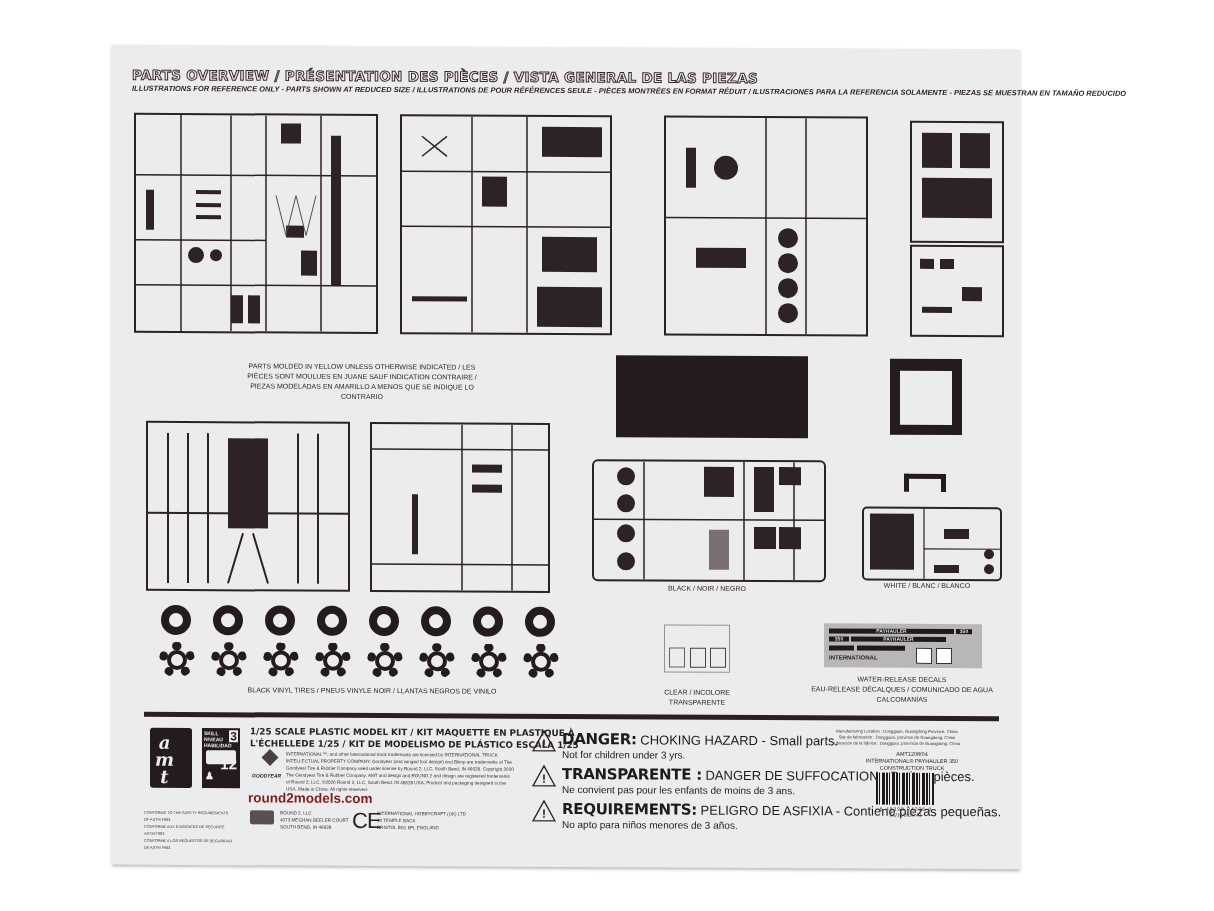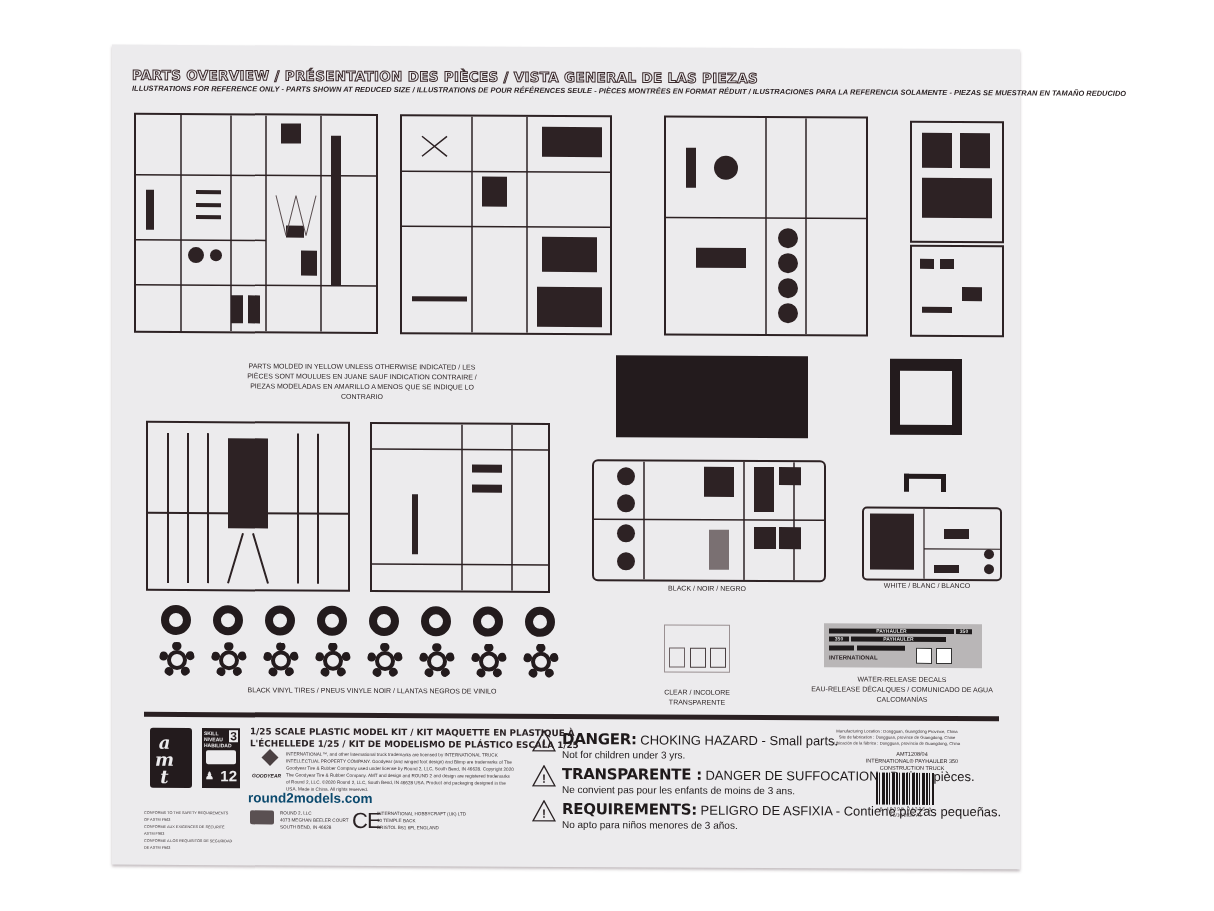--- a/index.html
+++ b/index.html
@@ -254,31 +254,31 @@
     <span style="writing-mode:vertical-rl;text-orientation:upright;letter-spacing:-4px;">amt</span>
   </div>
 
   <div class="abs" style="left:90px;top:683px;width:38px;height:60px;background:#231b1d;color:#ecebed;font-size:5px;font-weight:bold;">
     <div style="position:absolute;left:2px;top:2px;">SKILL</div>
     <div style="position:absolute;left:2px;top:8px;">NIVEAU</div>
     <div style="position:absolute;left:2px;top:14px;">HABILIDAD</div>
     <div style="position:absolute;right:2px;top:2px;font-size:12px;background:#ecebed;color:#231b1d;padding:0 1px;line-height:12px;">3</div>
     <div style="position:absolute;left:4px;top:22px;width:30px;height:14px;background:#ecebed;border-radius:2px;"></div>
     <div style="position:absolute;left:3px;top:42px;font-size:10px;">♟</div>
-    <div style="position:absolute;right:3px;top:40px;font-size:15px;line-height:15px;">12</div>
+    <div style="position:absolute;right:3px;top:28px;font-size:15px;line-height:15px;">12</div>
   </div>
 
   <div class="abs" style="left:138px;top:681px;font-family:'DejaVu Sans',sans-serif;font-weight:bold;font-size:8.8px;color:#2a2224;white-space:nowrap;">1/25 SCALE PLASTIC MODEL KIT / KIT MAQUETTE EN PLASTIQUE À</div>
   <div class="abs" style="left:138px;top:693px;font-family:'DejaVu Sans',sans-serif;font-weight:bold;font-size:8.8px;color:#2a2224;white-space:nowrap;">L'ÉCHELLEDE 1/25 / KIT DE MODELISMO DE PLÁSTICO ESCALA 1/25</div>
 
   <div class="abs" style="left:152px;top:706px;width:12px;height:12px;background:#4a4042;transform:rotate(45deg);"></div>
   <div class="abs" style="left:140px;top:727px;font-size:5px;font-weight:bold;font-style:italic;color:#2a2224;">GOODYEAR</div>
   <div class="abs tiny" style="left:174px;top:705px;width:228px;">INTERNATIONAL™, and other International truck trademarks are licensed by INTERNATIONAL TRUCK INTELLECTUAL PROPERTY COMPANY. Goodyear (and winged foot design) and Blimp are trademarks of The Goodyear Tire &amp; Rubber Company used under license by Round 2, LLC, South Bend, IN 46628. Copyright 2020 The Goodyear Tire &amp; Rubber Company. AMT and design and ROUND 2 and design are registered trademarks of Round 2, LLC. ©2020 Round 2, LLC, South Bend, IN 46628 USA. Product and packaging designed in the USA. Made in China. All rights reserved.</div>
 
-  <div class="abs" style="left:136px;top:745px;font-family:'Liberation Sans',sans-serif;font-weight:bold;font-size:13.5px;color:#0c4a6e;">round2models.com</div>
+  <div class="abs" style="left:136px;top:745px;font-family:'Liberation Sans',sans-serif;font-weight:bold;font-size:13.5px;color:#7f1d1d;">round2models.com</div>
 
   <div class="abs tiny" style="left:32px;top:765px;width:90px;font-size:3.8px;">
     <div>CONFORMS TO THE SAFETY REQUIREMENTS OF ASTM F963</div>
     <div>CONFORME AUX EXIGENCES DE SÉCURITÉ ASTM F963</div>
     <div>CONFORME A LOS REQUISITOS DE SEGURIDAD DE ASTM F963</div>
   </div>
 
   <div class="abs" style="left:138px;top:765px;width:24px;height:14px;background:#5a5052;border-radius:2px;"></div>
   <div class="abs tiny" style="left:168px;top:764px;font-size:4.6px;">
     <div>ROUND 2, LLC</div>

